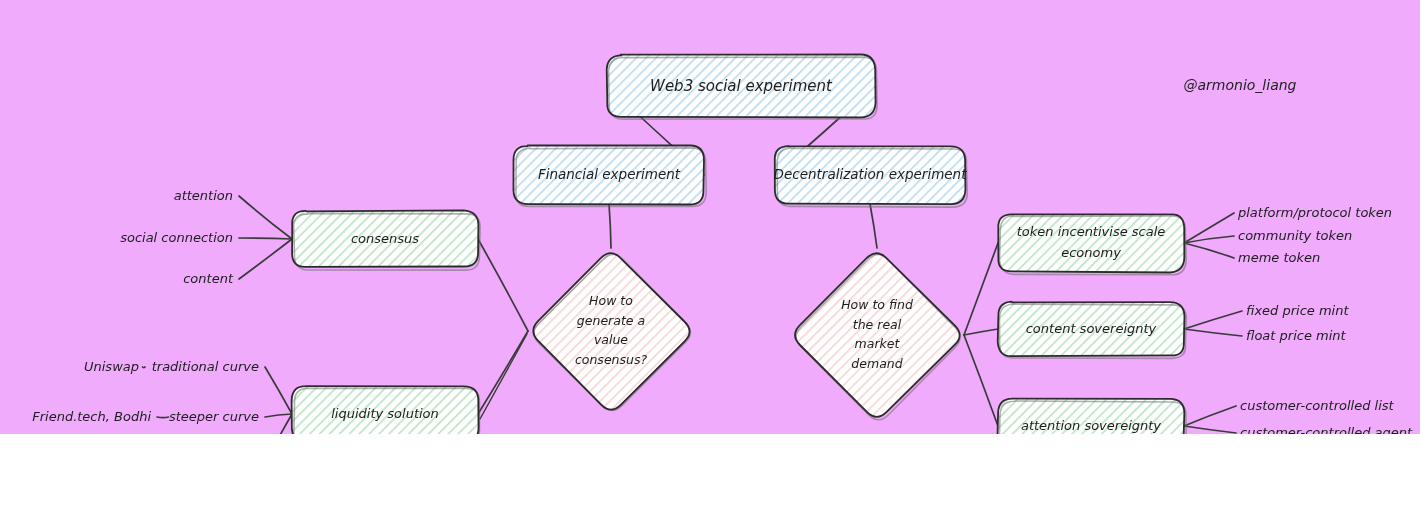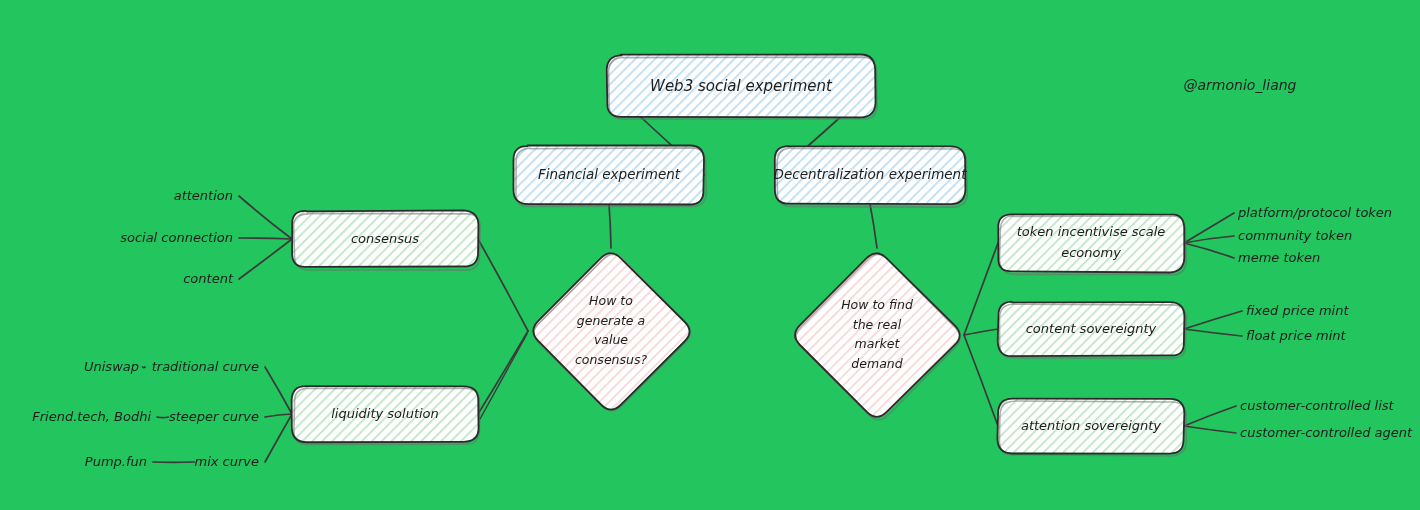--- a/index.html
+++ b/index.html
@@ -3,22 +3,22 @@
 <meta charset="utf-8">
 <style>
   html, body {
     margin: 0;
     padding: 0;
     background: #ffffff;
   }
   #canvas {
     position: relative;
     width: 1420px;
-    height: 510px;
-    background: #22c55e;
+    height: 434px;
+    background: #f0abfc;
     overflow: hidden;
     font-family: "DejaVu Sans", sans-serif;
   }
   svg#diagram {
     position: absolute;
     left: 0;
     top: 0;
     width: 1420px;
     height: 510px;
   }

